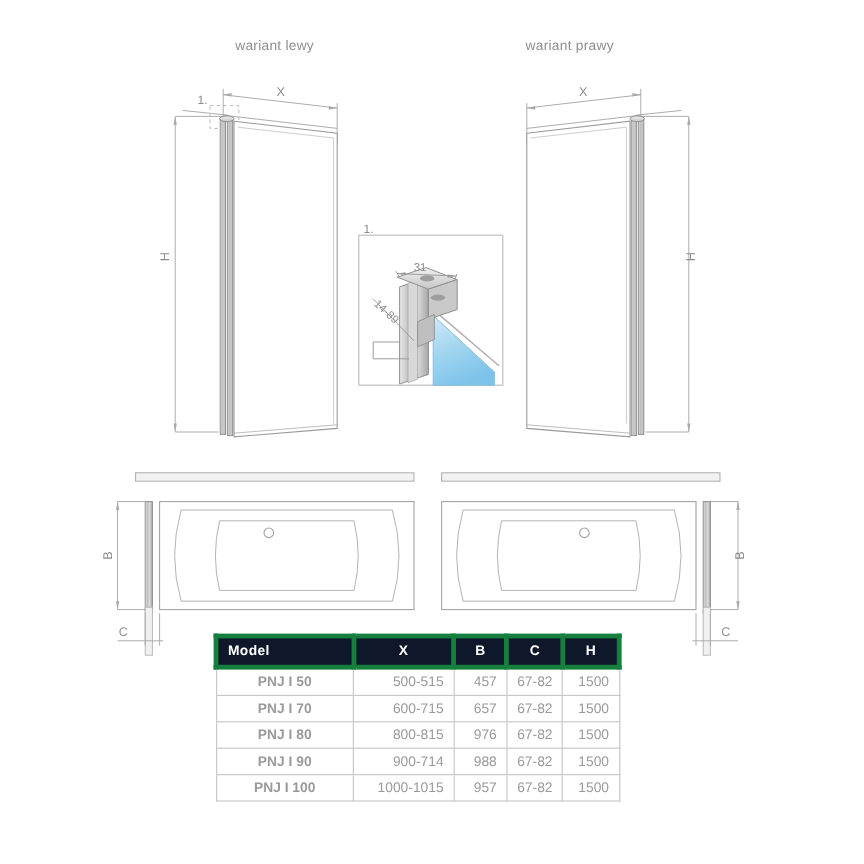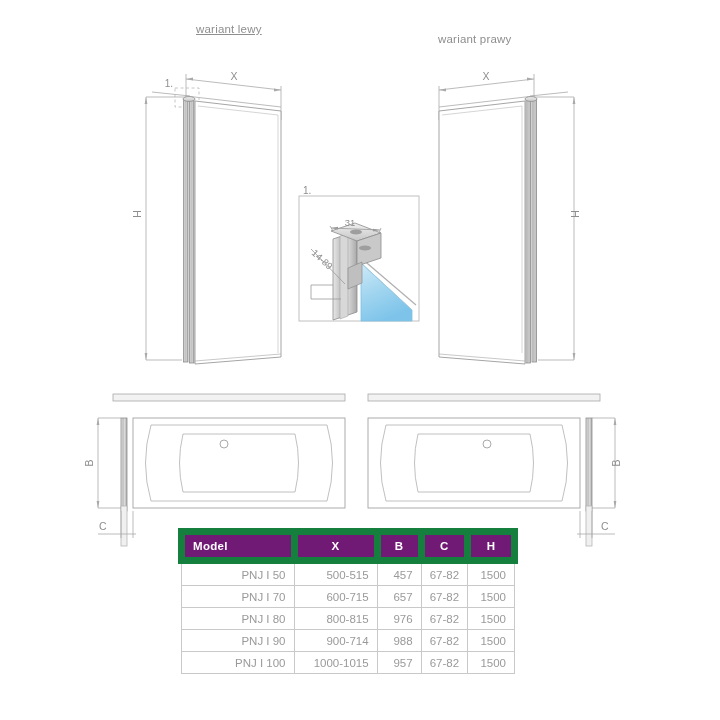--- a/index.html
+++ b/index.html
@@ -13,51 +13,51 @@
   }
   #stage{position:absolute;left:0;top:0;width:720px;height:720px;}
   svg.draw{position:absolute;left:0;top:0;width:720px;height:720px;}
   .variant-label{
     position:absolute;
     font-size:11.5px;
     color:#8e8e8e;
     letter-spacing:.2px;
     white-space:nowrap;
   }
-  #lbl-left{left:196px;top:23px;text-decoration:underline;}
+  #lbl-left{left:196px;top:33px;}
   #lbl-right{left:438px;top:33px;}
 
   
   #spec-table{
     position:absolute;
     left:178px;top:528px;
     width:340px;
     border-collapse:collapse;
     font-size:11.5px;
   }
   #spec-table th{
-    background:#701a75;
+    background:#0f172a;
     color:#ffffff;
     font-weight:bold;
     height:22px;
     padding:0 8px;
-    border:7px solid #15803d;
+    border:4px solid #15803d;
     letter-spacing:.3px;
   }
   #spec-table th.model-col{text-align:left;}
   #spec-table th.num-col{text-align:center;}
   #spec-table td{
     height:21px;
     padding:0 8px;
     border:1px solid #c9c9c9;
     color:#9a9a9a;
     background:#ffffff;
     white-space:nowrap;
   }
-  #spec-table td.model-col{text-align:right;}
+  #spec-table td.model-col{text-align:center;font-weight:bold;}
   #spec-table td.num-col{text-align:right;}
   #spec-table col.c-model{width:124px;}
   #spec-table col.c-x{width:86px;}
   #spec-table col.c-b{width:46px;}
   #spec-table col.c-c{width:46px;}
   #spec-table col.c-h{width:48px;}
 </style>
 </head>
 <body>
 

